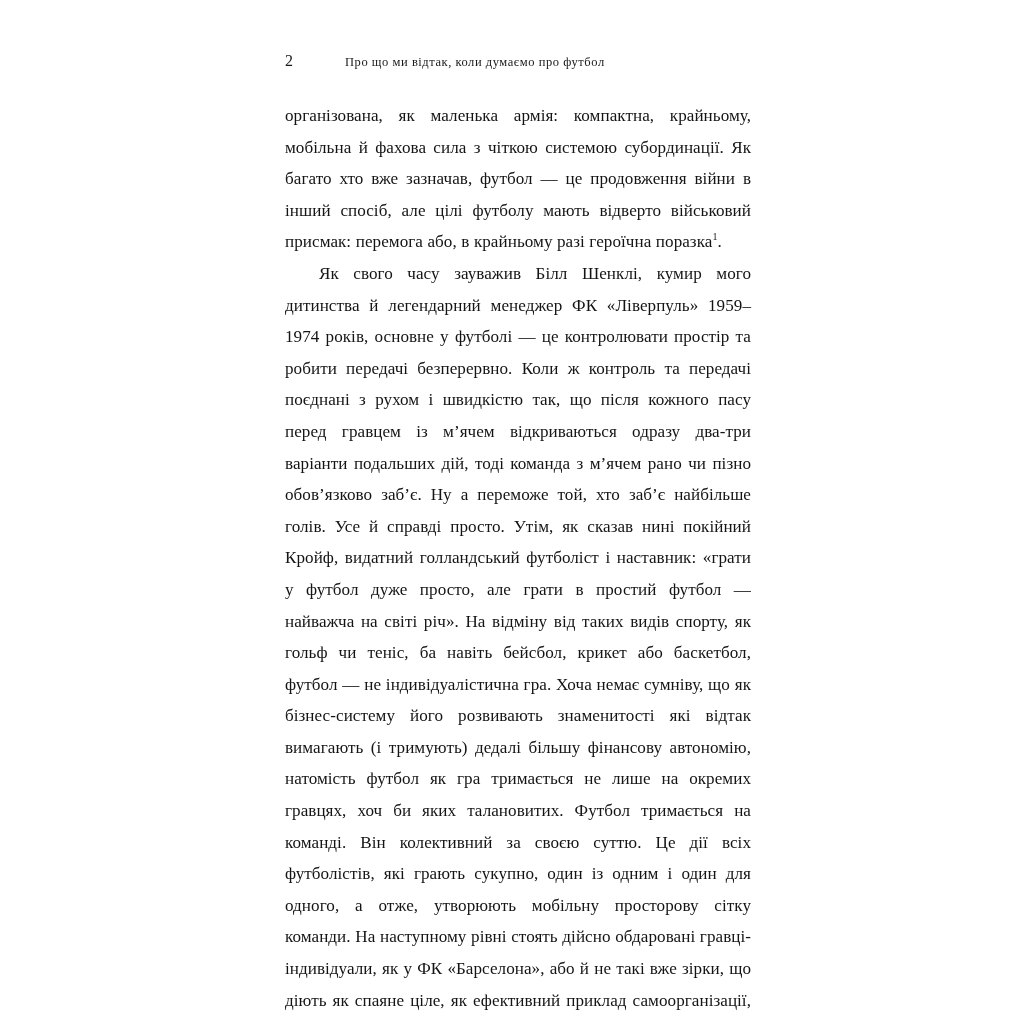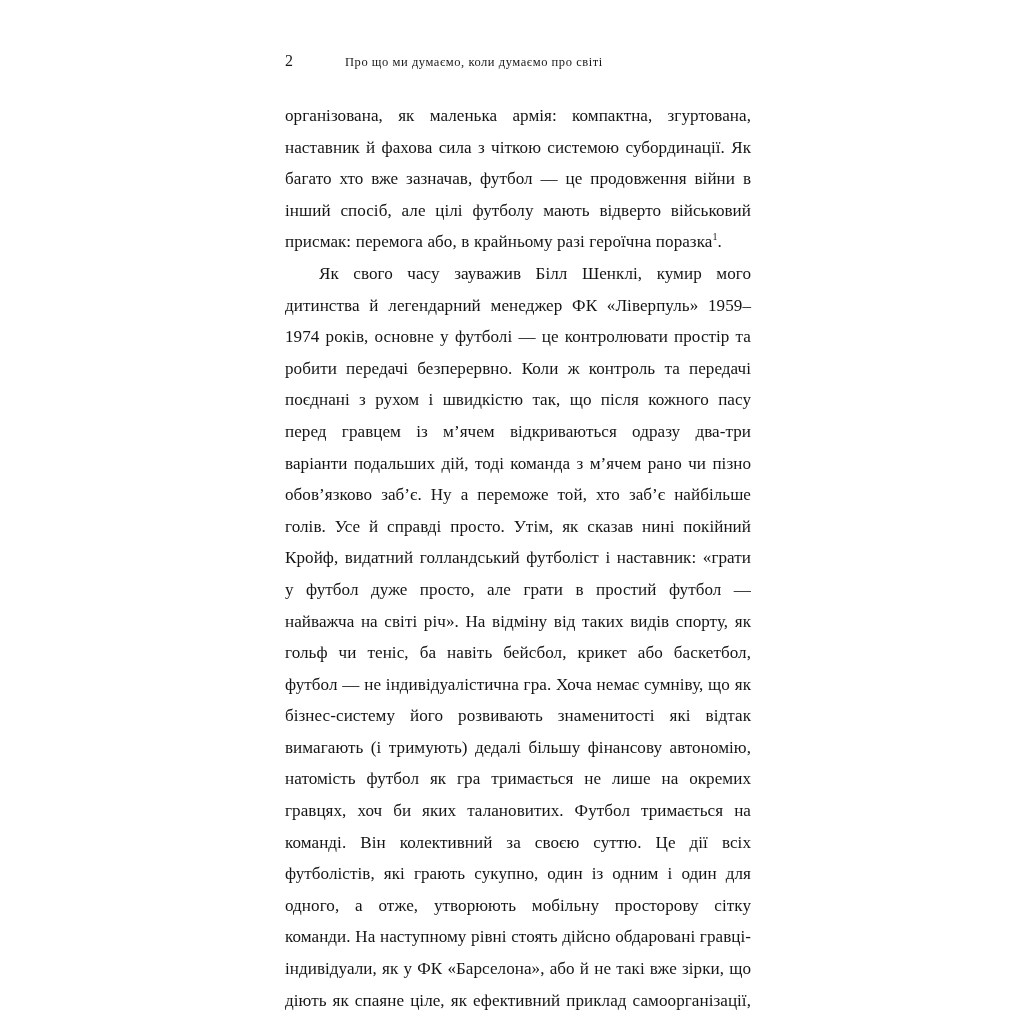--- a/index.html
+++ b/index.html
@@ -73,21 +73,21 @@
     line-height: 0;
   }
 </style>
 </head>
 <body>
 
 <div class="page">
 
   <div class="header">
     <div class="folio">2</div>
-    <div class="running-title">Про що ми думаємо, коли думаємо про світі</div>
+    <div class="running-title">Про що ми відтак, коли думаємо про футбол</div>
   </div>
 
   <div class="textblock">
-    <p class="para"><span>організована, як маленька армія: компактна, згуртована, наставник й фахова сила з чіткою системою субординації. Як багато хто вже зазначав, футбол — це продовження війни в інший спосіб, але цілі футболу мають відверто військовий присмак: перемога або, в крайньому разі героїчна поразка</span><sup>1</sup><span>.</span></p>
+    <p class="para"><span>організована, як маленька армія: компактна, крайньому, мобільна й фахова сила з чіткою системою субординації. Як багато хто вже зазначав, футбол — це продовження війни в інший спосіб, але цілі футболу мають відверто військовий присмак: перемога або, в крайньому разі героїчна поразка</span><sup>1</sup><span>.</span></p>
     <p class="para indent">Як свого часу зауважив Білл Шенклі, кумир мого дитинства й легендарний менеджер ФК «Ліверпуль» 1959–1974 років, основне у футболі — це контролювати простір та робити передачі безперервно. Коли ж контроль та передачі поєднані з рухом і швидкістю так, що після кожного пасу перед гравцем із м’ячем відкриваються одразу два-три варіанти подальших дій, тоді команда з м’ячем рано чи пізно обов’язково заб’є. Ну а переможе той, хто заб’є найбільше голів. Усе й справді просто. Утім, як сказав нині покійний Кройф, видатний голландський футболіст і наставник: «грати у футбол дуже просто, але грати в простий футбол — найважча на світі річ». На відміну від таких видів спорту, як гольф чи теніс, ба навіть бейсбол, крикет або баскетбол, футбол — не індивідуалістична гра. Хоча немає сумніву, що як бізнес-систему його розвивають знаменитості які відтак вимагають (і тримують) дедалі більшу фінансову автономію, натомість футбол як гра тримається не лише на окремих гравцях, хоч би яких талановитих. Футбол тримається на команді. Він колективний за своєю суттю. Це дії всіх футболістів, які грають сукупно, один із одним і один для одного, а отже, утворюють мобільну просторову сітку команди. На наступному рівні стоять дійсно обдаровані гравці-індивідуали, як у ФК «Барселона», або й не такі вже зірки, що діють як спаяне ціле, як ефективний приклад самоорганізації, де кожен гравець достеменно знає свою роль у загальнокомандній структурі.</p>
   </div>
 
 </div>
 
 </body></html>

